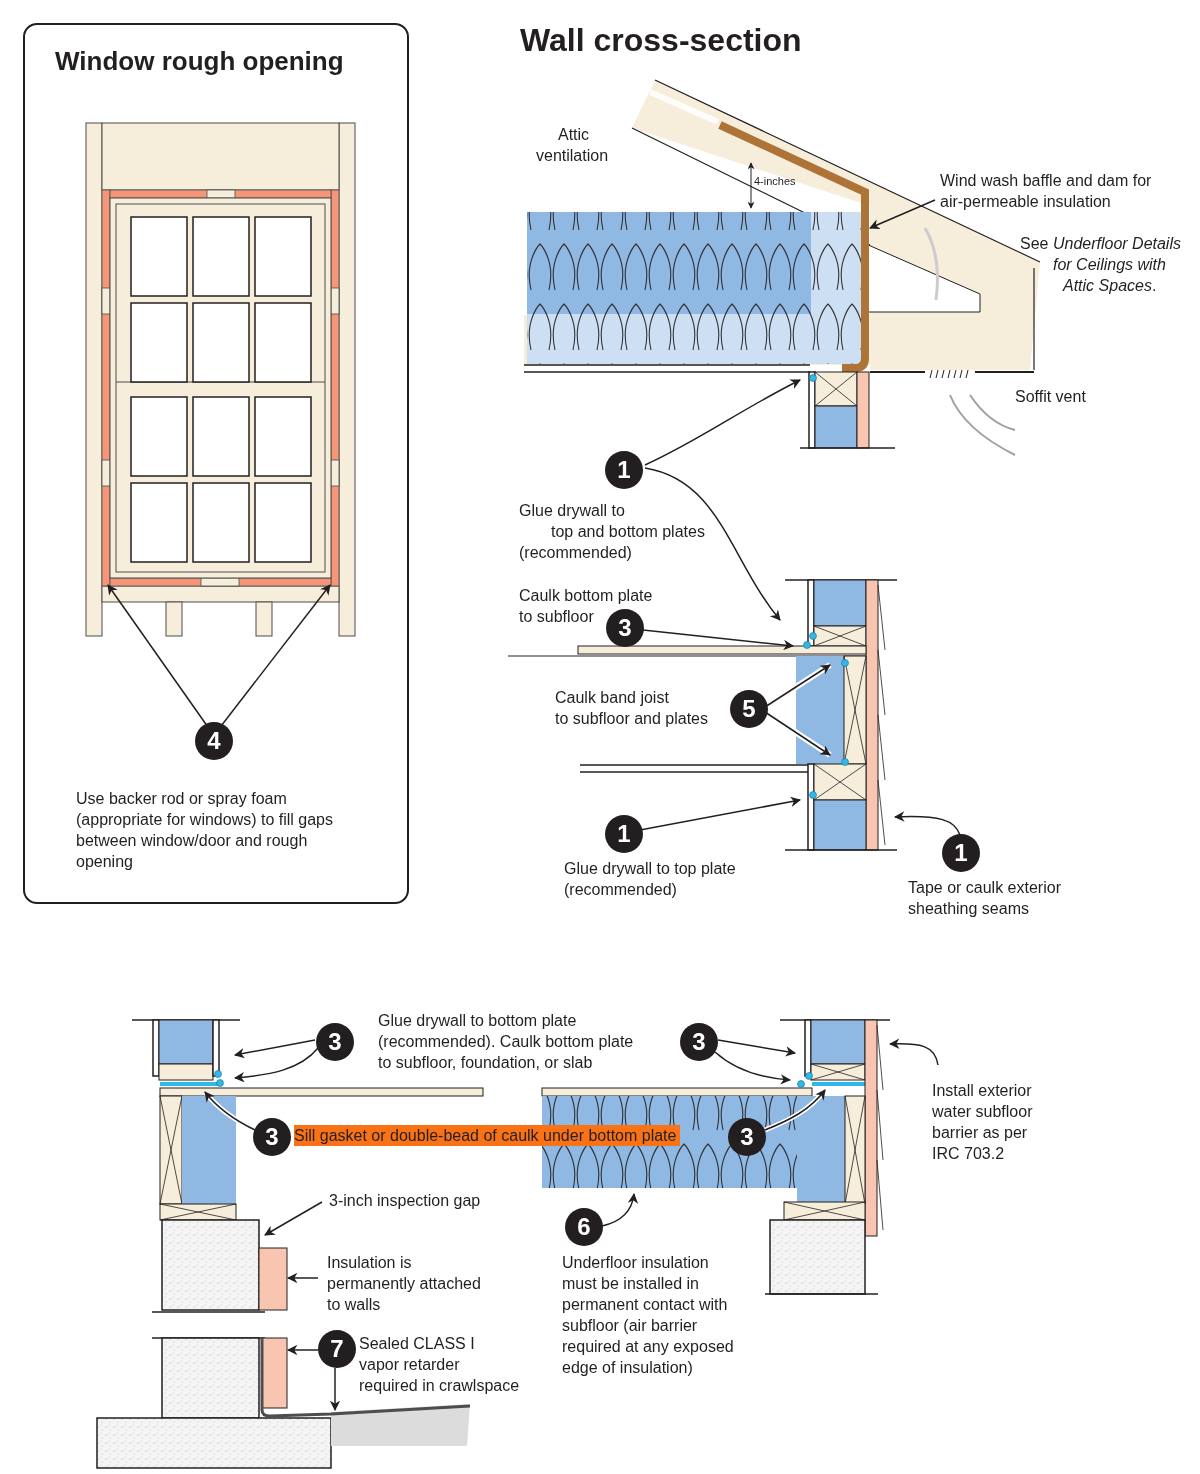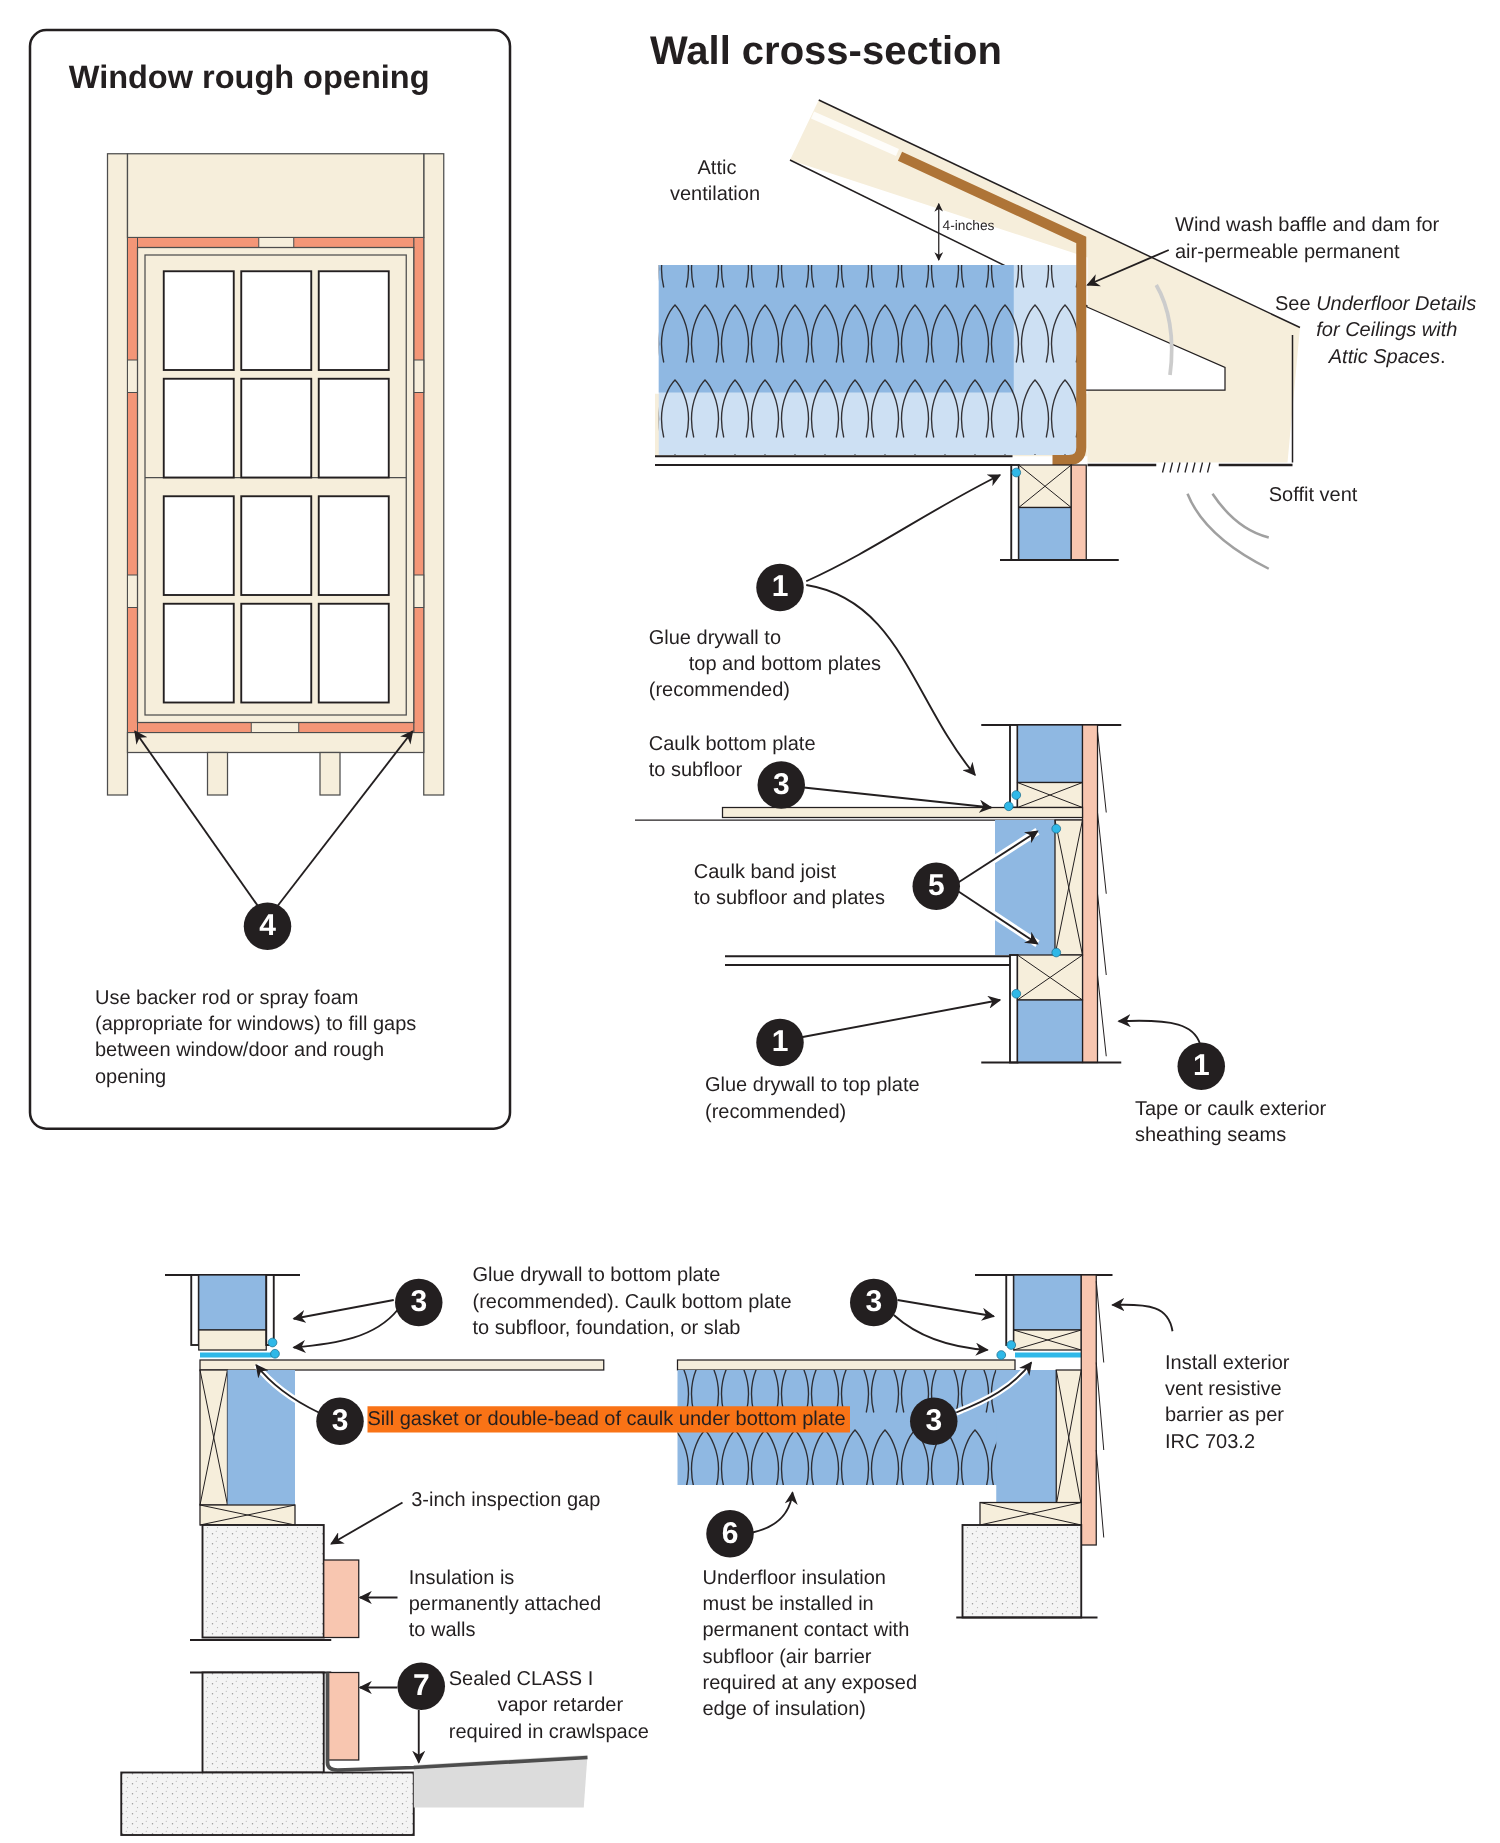--- a/index.html
+++ b/index.html
@@ -242,21 +242,21 @@
 <div class="callout" style="left:195px;top:722px;">4</div>
 <div class="lbl" style="left:76px;top:788px;">Use backer rod or spray foam</div>
 <div class="lbl" style="left:76px;top:809px;">(appropriate for windows) to fill gaps</div>
 <div class="lbl" style="left:76px;top:830px;">between window/door and rough</div>
 <div class="lbl" style="left:76px;top:851px;">opening</div>
 
 <div class="lbl" style="left:558px;top:124px;">Attic</div>
 <div class="lbl" style="left:536px;top:145px;">ventilation</div>
 <div class="lbl" style="left:754px;top:174px;font-size:11px;line-height:14px;">4-inches</div>
 <div class="lbl" style="left:940px;top:170px;">Wind wash baffle and dam for</div>
-<div class="lbl" style="left:940px;top:191px;">air-permeable permanent</div>
+<div class="lbl" style="left:940px;top:191px;">air-permeable insulation</div>
 <div class="lbl" style="left:1020px;top:233px;"><span>See </span><i>Underfloor Details</i></div>
 <div class="lbl it" style="left:1053px;top:254px;">for Ceilings with</div>
 <div class="lbl" style="left:1063px;top:275px;"><i>Attic Spaces</i><span>.</span></div>
 <div class="lbl" style="left:1015px;top:386px;">Soffit vent</div>
 
 <div class="callout" style="left:605px;top:451px;">1</div>
 <div class="lbl" style="left:519px;top:500px;">Glue drywall to</div>
 <div class="lbl" style="left:519px;top:521px;margin-left:32px;">top and bottom plates</div>
 <div class="lbl" style="left:519px;top:542px;">(recommended)</div>
 <div class="lbl" style="left:519px;top:585px;">Caulk bottom plate</div>
@@ -279,25 +279,25 @@
 <div class="callout" style="left:680px;top:1023px;">3</div>
 <div class="callout" style="left:253px;top:1118px;">3</div>
 <div class="lbl" style="left:294px;top:1125px;background:#f97316;padding-right:4px;">Sill gasket or double-bead of caulk under bottom plate</div>
 <div class="callout" style="left:728px;top:1118px;">3</div>
 <div class="lbl" style="left:329px;top:1190px;">3-inch inspection gap</div>
 <div class="lbl" style="left:327px;top:1252px;">Insulation is</div>
 <div class="lbl" style="left:327px;top:1273px;">permanently attached</div>
 <div class="lbl" style="left:327px;top:1294px;">to walls</div>
 <div class="callout" style="left:318px;top:1330px;">7</div>
 <div class="lbl" style="left:359px;top:1333px;">Sealed CLASS I</div>
-<div class="lbl" style="left:359px;top:1354px;margin-left:39px;">vapor retarder</div>
+<div class="lbl" style="left:359px;top:1354px;">vapor retarder</div>
 <div class="lbl" style="left:359px;top:1375px;">required in crawlspace</div>
 <div class="callout" style="left:565px;top:1208px;">6</div>
 <div class="lbl" style="left:562px;top:1252px;">Underfloor insulation</div>
 <div class="lbl" style="left:562px;top:1273px;">must be installed in</div>
 <div class="lbl" style="left:562px;top:1294px;">permanent contact with</div>
 <div class="lbl" style="left:562px;top:1315px;">subfloor (air barrier</div>
 <div class="lbl" style="left:562px;top:1336px;">required at any exposed</div>
 <div class="lbl" style="left:562px;top:1357px;">edge of insulation)</div>
 <div class="lbl" style="left:932px;top:1080px;">Install exterior</div>
-<div class="lbl" style="left:932px;top:1101px;">vent resistive</div>
+<div class="lbl" style="left:932px;top:1101px;">water subfloor</div>
 <div class="lbl" style="left:932px;top:1122px;">barrier as per</div>
 <div class="lbl" style="left:932px;top:1143px;">IRC 703.2</div>
 
 </body></html>

